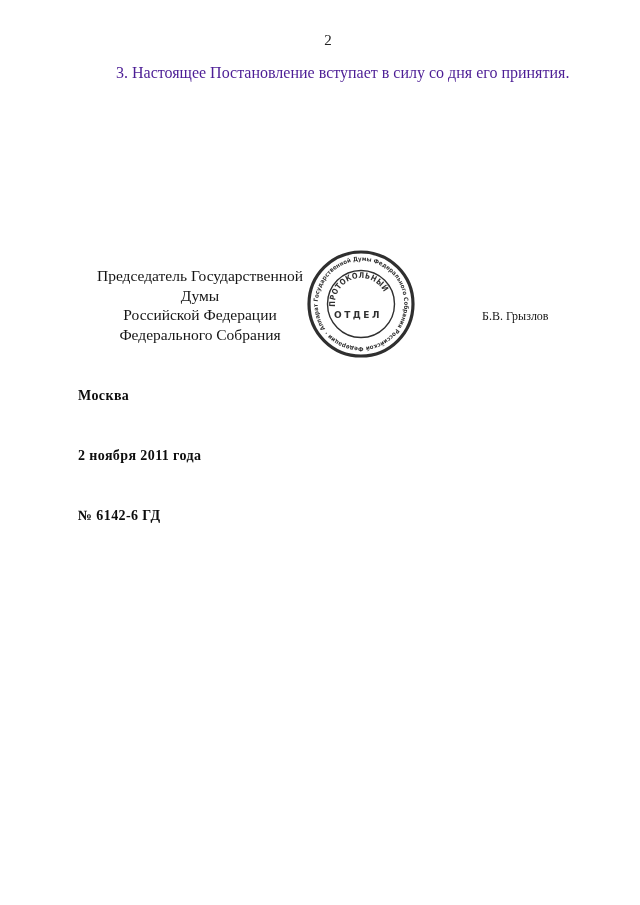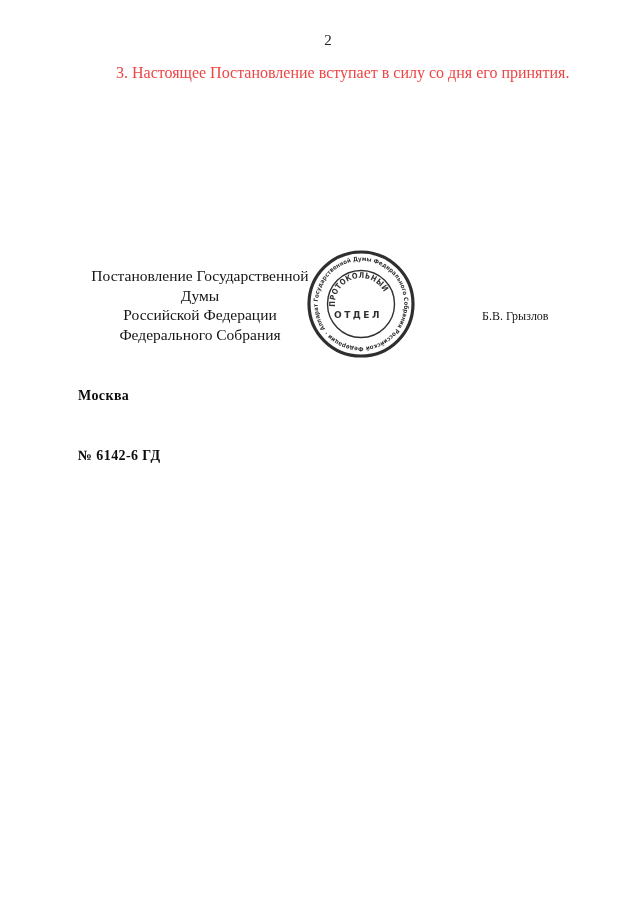--- a/index.html
+++ b/index.html
@@ -31,21 +31,21 @@
     line-height: 35px;
     white-space: normal;
     color: #151515;
   }
   .just { text-align: justify; text-align-last: justify; }
   .indent { text-indent: 38px; }
   .para3 {
     margin-top: 4px;
     font-size: 16px;
     line-height: 32px;
-    color: #ef4444;
+    color: #4c1d95;
   }
   .sig-block {
     position: absolute;
     left: 77px; top: 266px;
     width: 246px;
     text-align: center;
     font-size: 15.5px;
     line-height: 19.5px;
     color: #151515;
   }
@@ -86,21 +86,21 @@
 <div class="page">
   <div class="content">
 
     <div class="page-number">2</div>
 
 
     <div class="para3 indent">3. Настоящее Постановление вступает в силу со дня его принятия.</div>
   </div>
 
   <div class="sig-block">
-    <div>Постановление Государственной Думы</div>
+    <div>Председатель Государственной Думы</div>
     <div>Российской Федерации</div>
     <div>Федерального Собрания</div>
   </div>
 
   <div class="sig-name">Б.В. Грызлов</div>
 
   <svg class="stamp" viewBox="0 0 134 134" xmlns="http://www.w3.org/2000/svg">
     <defs>
       <path id="ringPath" d="M 31.37 91.95 A 43.5 43.5 0 0 1 102.63 42.05 A 43.5 43.5 0 0 1 31.37 91.95" fill="none"></path>
       <path id="arcPath" d="M 41.1 69.7 A 26 26 0 0 1 91.4 58.1" fill="none"></path>
@@ -113,15 +113,16 @@
       <textPath href="#ringPath">Аппарат Государственной Думы Федерального Собрания Российской Федерации ·</textPath>
     </text>
     <text font-size="8" fill="#1d1d1d" letter-spacing="0.5" textLength="72" lengthAdjust="spacingAndGlyphs">
       <textPath href="#arcPath">ПРОТОКОЛЬНЫЙ</textPath>
     </text>
     <text x="64" y="81" text-anchor="middle" font-size="9" letter-spacing="2.5" fill="#1d1d1d">ОТДЕЛ</text>
   </svg>
 
   <div class="issue-block">
     <div>Москва</div>
+    <div>2 ноября 2011 года</div>
     <div>№ 6142-6 ГД</div>
   </div>
 </div>
 
 </body></html>

